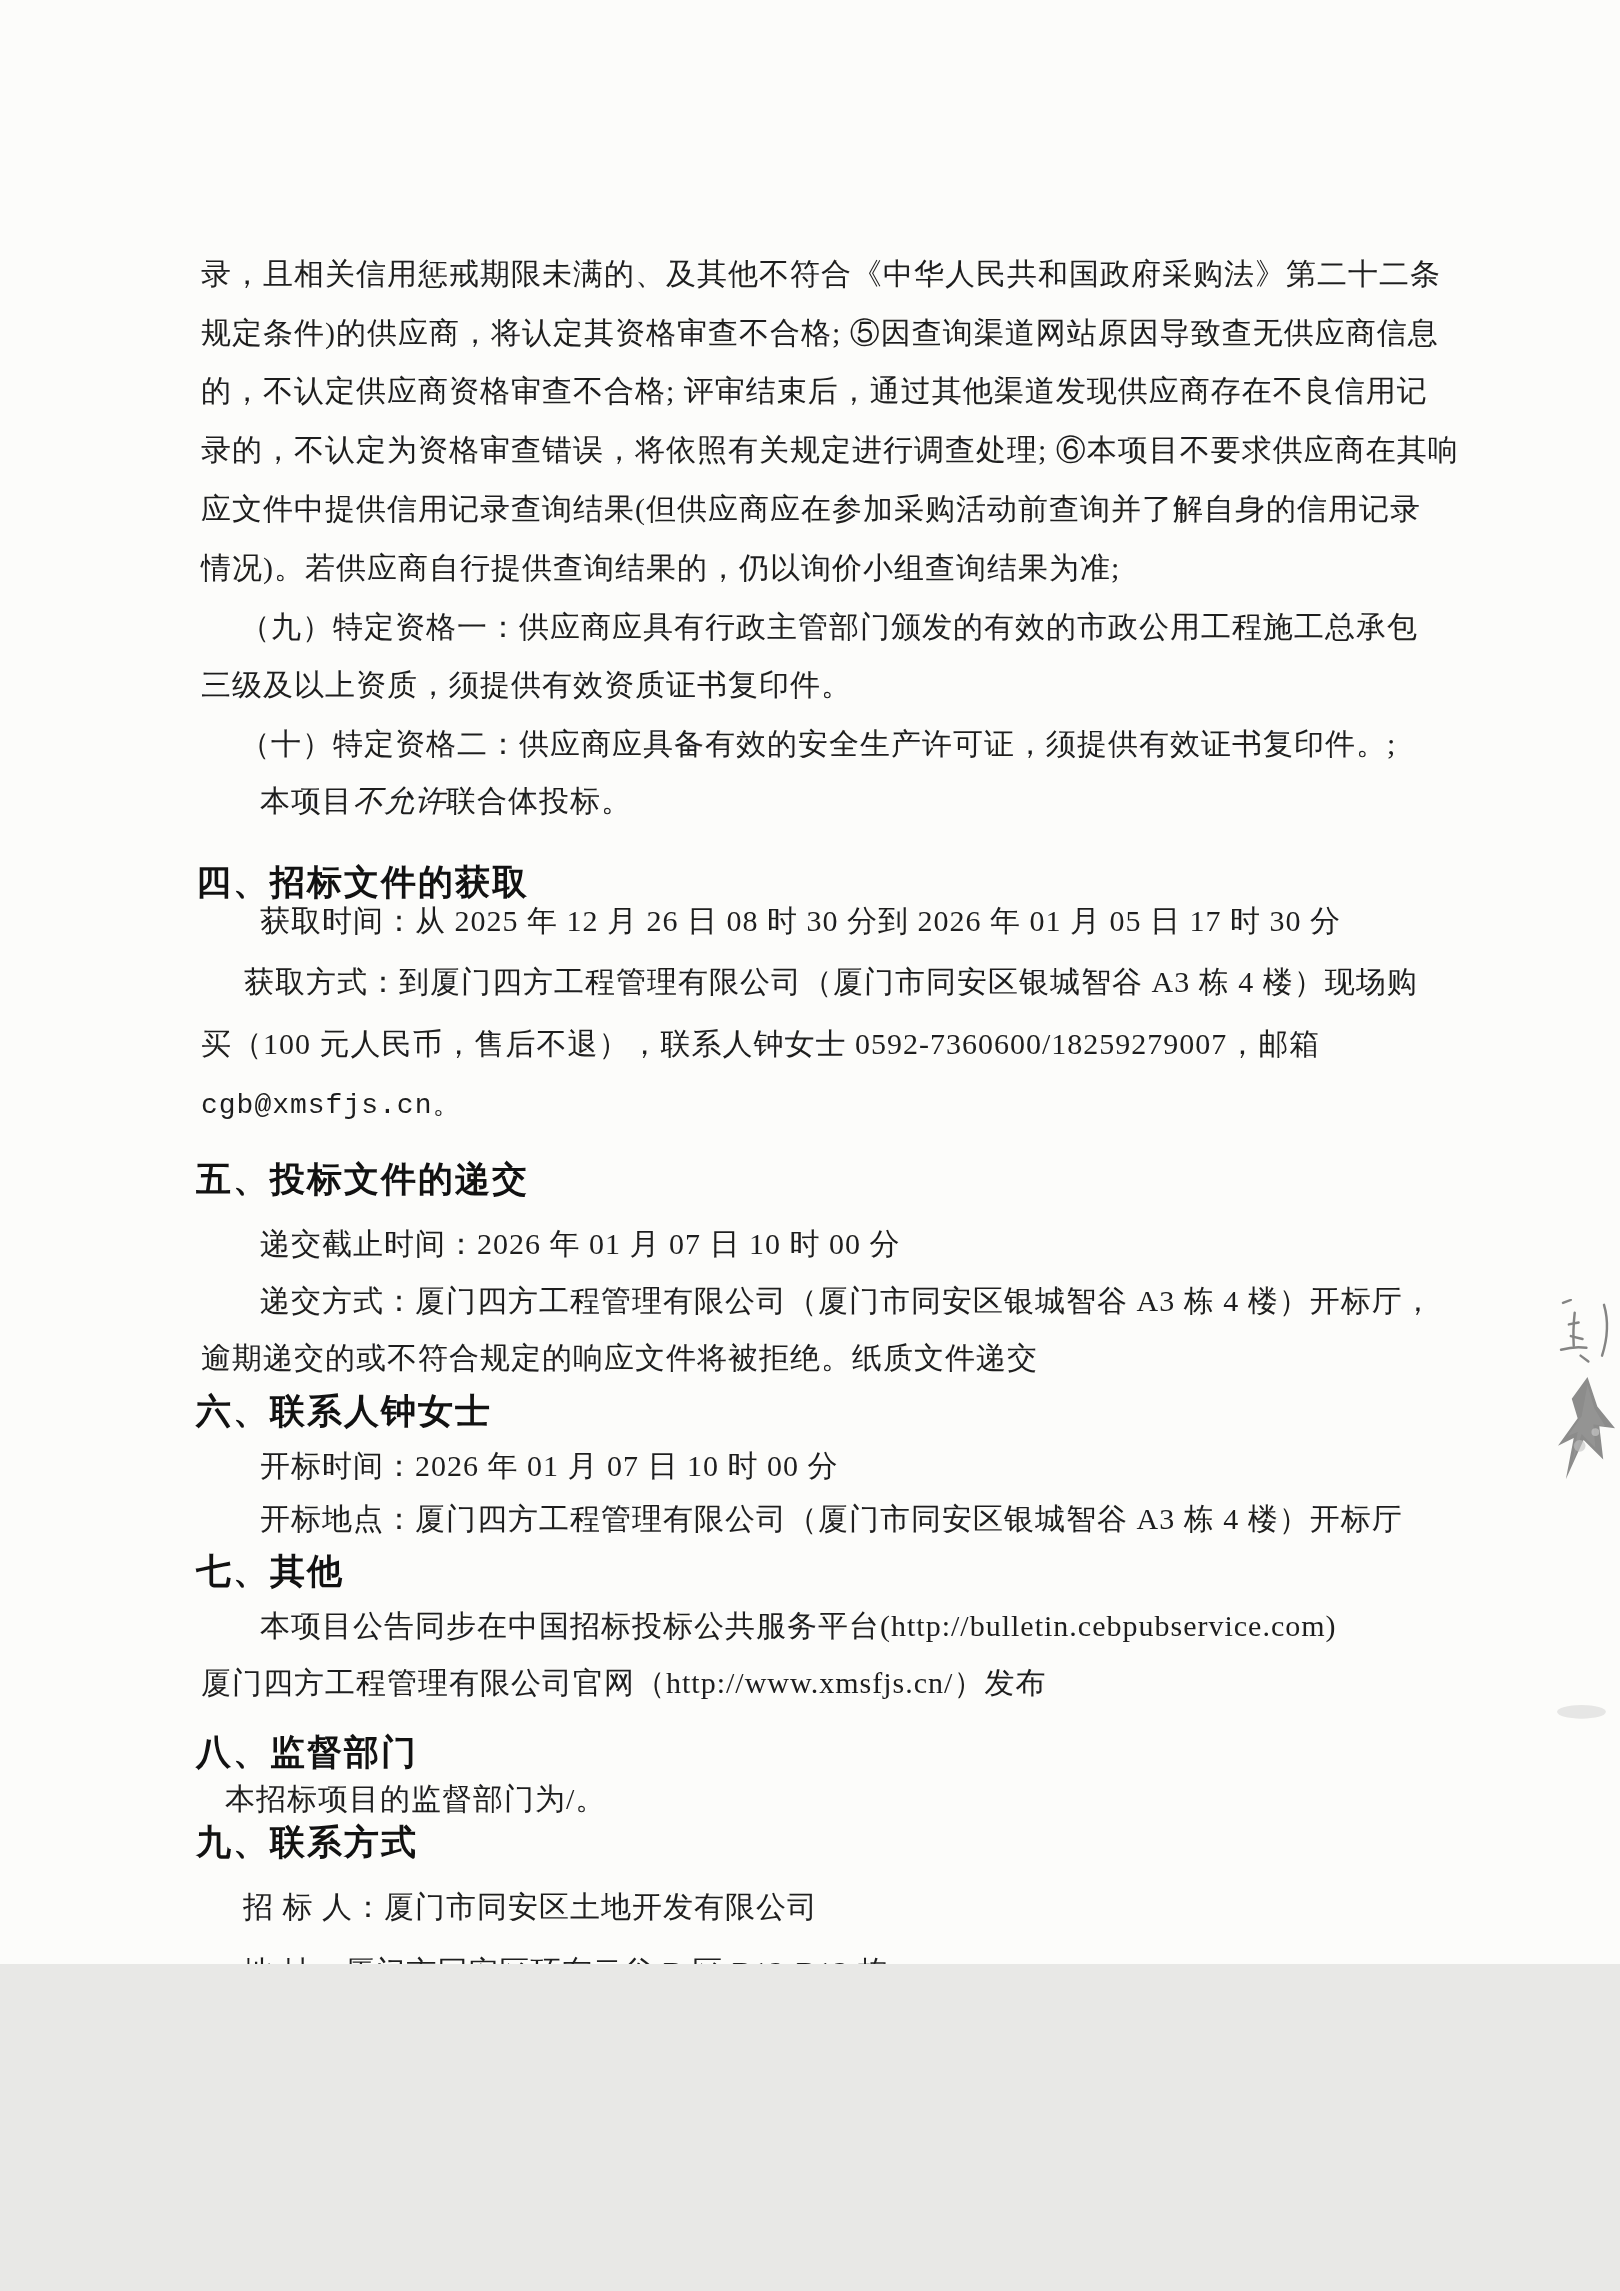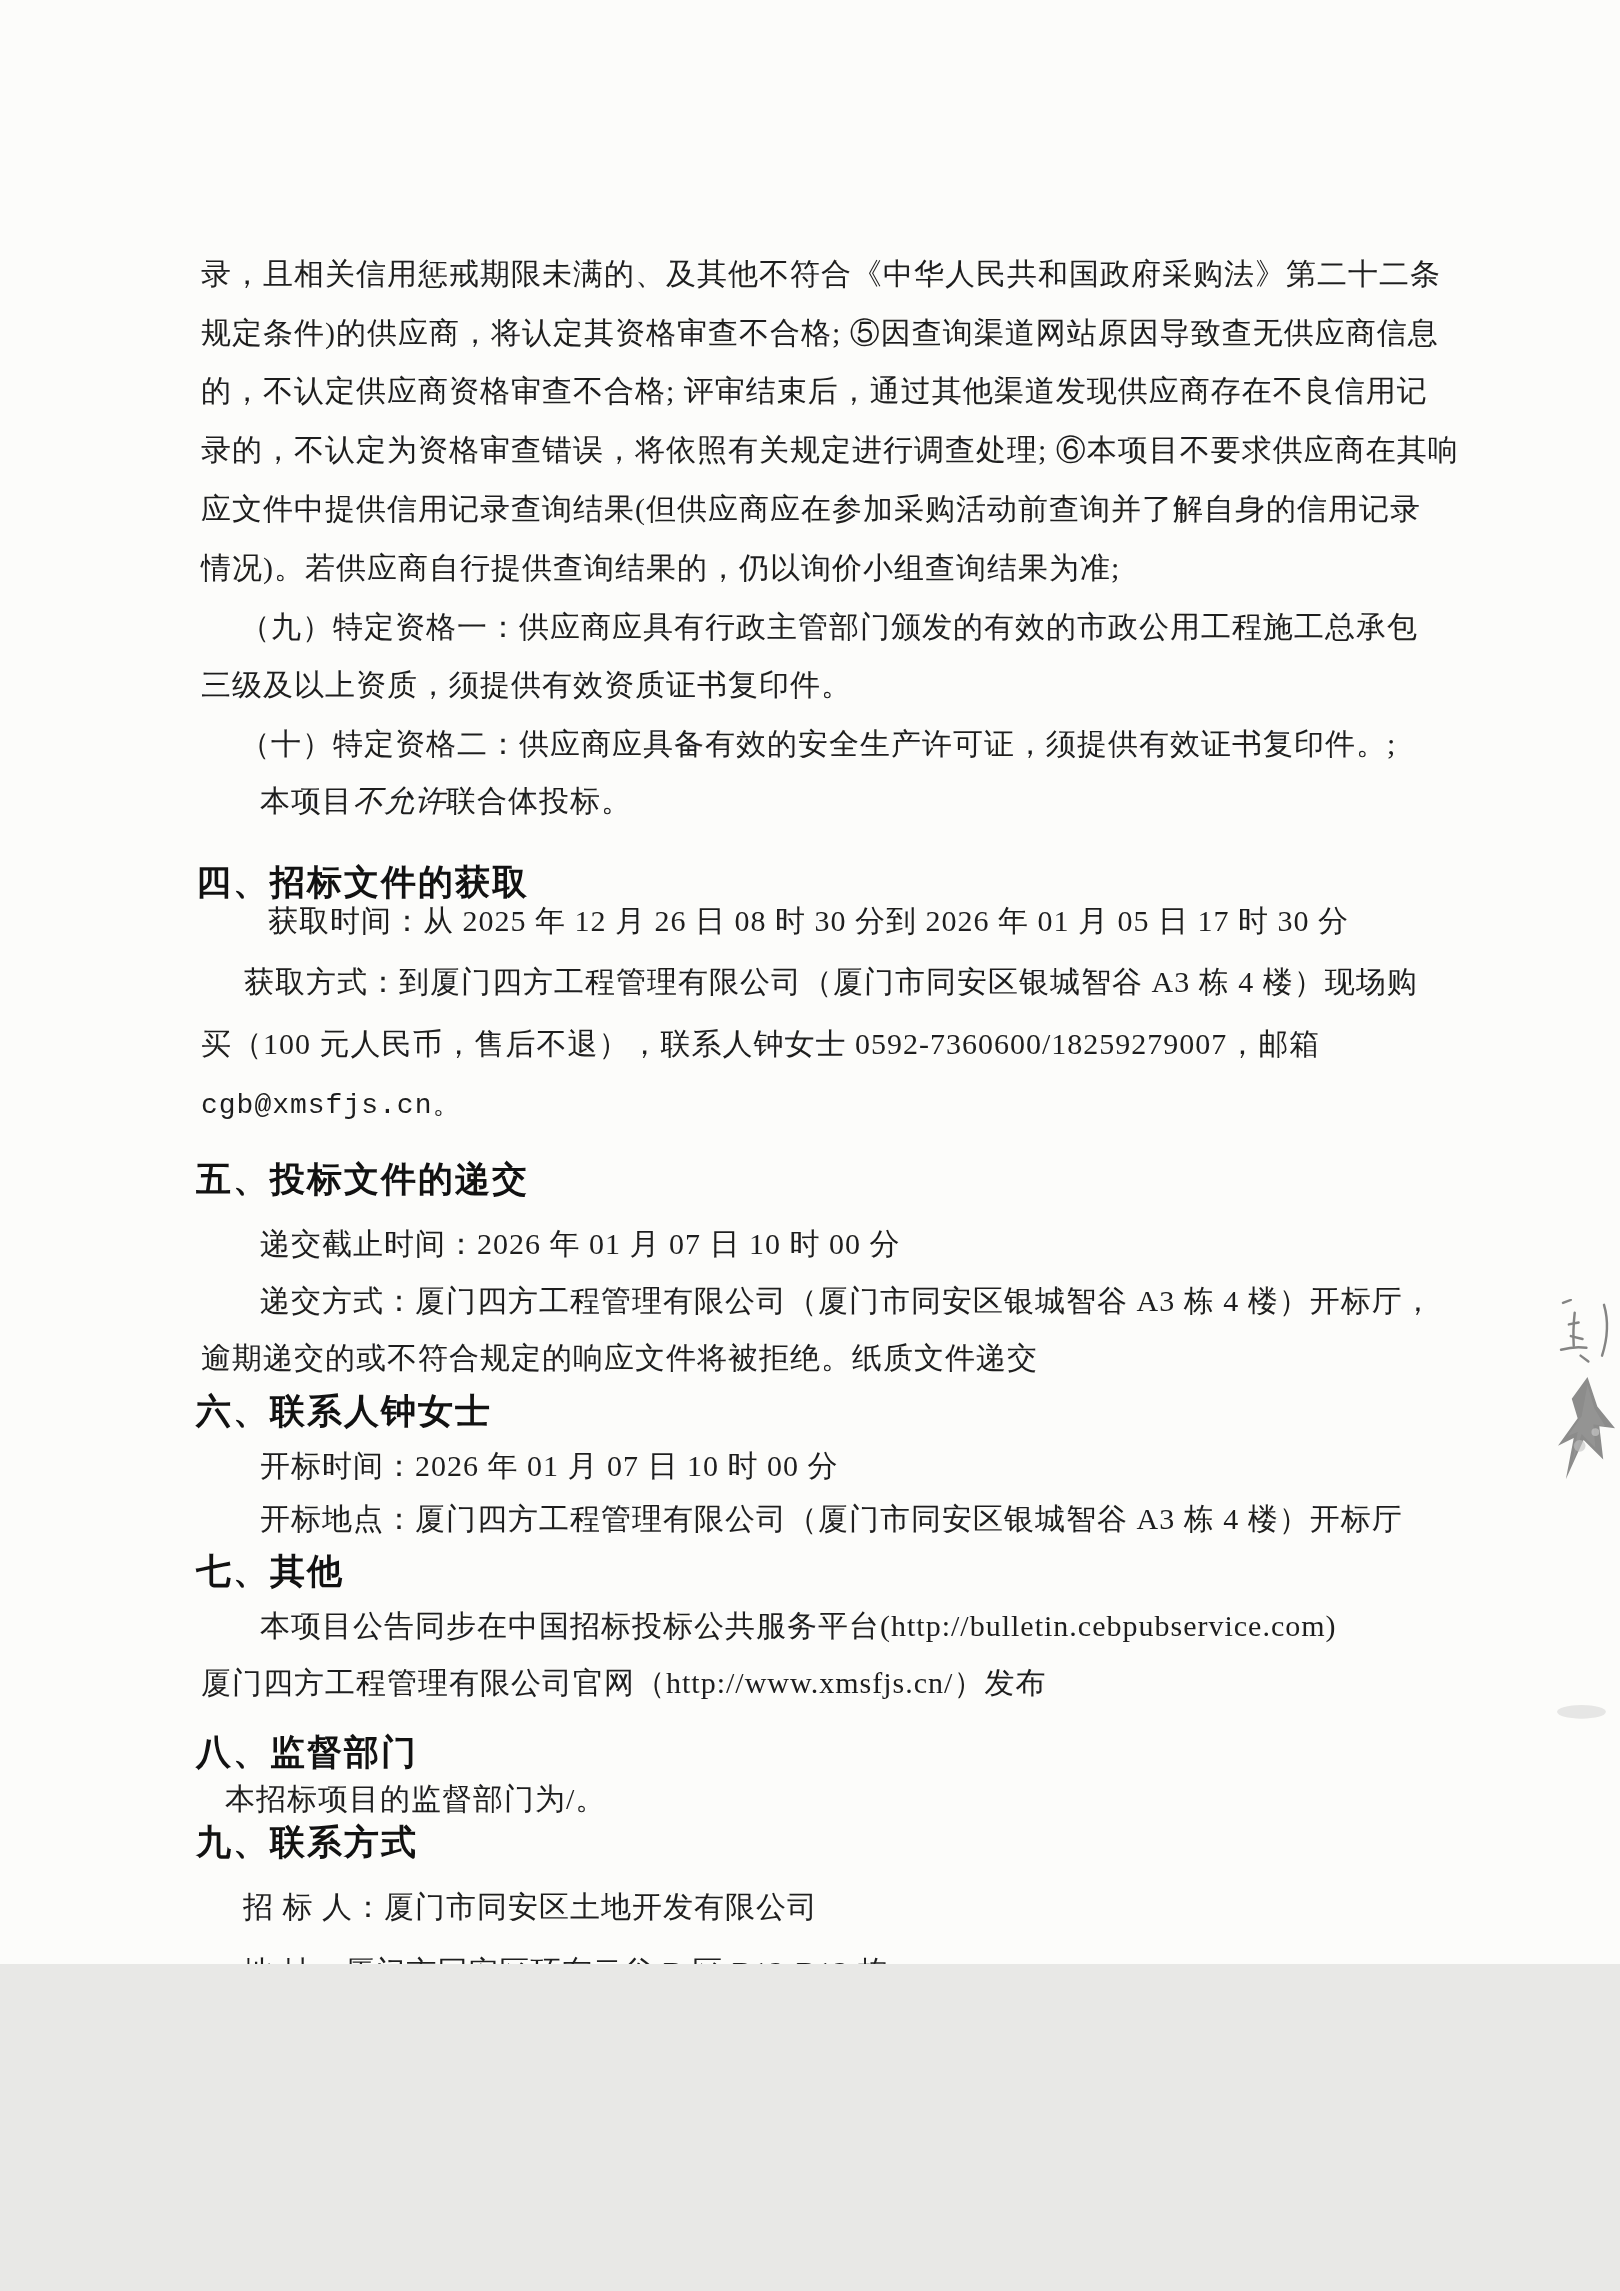--- a/index.html
+++ b/index.html
@@ -48,21 +48,21 @@
 
   <div class="ln" style="top:610px;left:240px;">（九）特定资格一：供应商应具有行政主管部门颁发的有效的市政公用工程施工总承包</div>
   <div class="ln" style="top:668px;left:201px;">三级及以上资质，须提供有效资质证书复印件。</div>
 
   <div class="ln" style="top:727px;left:240px;">（十）特定资格二：供应商应具备有效的安全生产许可证，须提供有效证书复印件。;</div>
   <div class="ln" style="top:784px;left:260px;">
     <span>本项目</span><span class="em-italic">不允许</span><span>联合体投标。</span>
   </div>
 
   <div class="hd" style="top:835px;left:196px;margin-top:28px;">四、招标文件的获取</div>
-  <div class="ln" style="top:904px;left:268px;">获取时间：从 2025 年 12 月 26 日  08 时 30 分到 2026 年 01 月 05 日  17 时 30 分</div>
+  <div class="ln" style="top:904px;left:260px;">获取时间：从 2025 年 12 月 26 日  08 时 30 分到 2026 年 01 月 05 日  17 时 30 分</div>
   <div class="ln" style="top:965px;left:244px;">获取方式：到厦门四方工程管理有限公司（厦门市同安区银城智谷 A3 栋 4 楼）现场购</div>
   <div class="ln" style="top:1027px;left:201px;">买（100 元人民币，售后不退），联系人钟女士 0592-7360600/18259279007，邮箱</div>
   <div class="ln mono-latin" style="top:1090px;left:201px;">cgb@xmsfjs.cn。</div>
 
   <div class="hd" style="top:1160px;left:196px;">五、投标文件的递交</div>
   <div class="ln" style="top:1227px;left:260px;">递交截止时间：2026 年 01 月 07 日  10 时 00 分</div>
   <div class="ln" style="top:1284px;left:260px;">递交方式：厦门四方工程管理有限公司（厦门市同安区银城智谷 A3 栋 4 楼）开标厅，</div>
   <div class="ln" style="top:1341px;left:201px;">逾期递交的或不符合规定的响应文件将被拒绝。纸质文件递交</div>
 
   <div class="hd" style="top:1392px;left:196px;">六、联系人钟女士</div>

